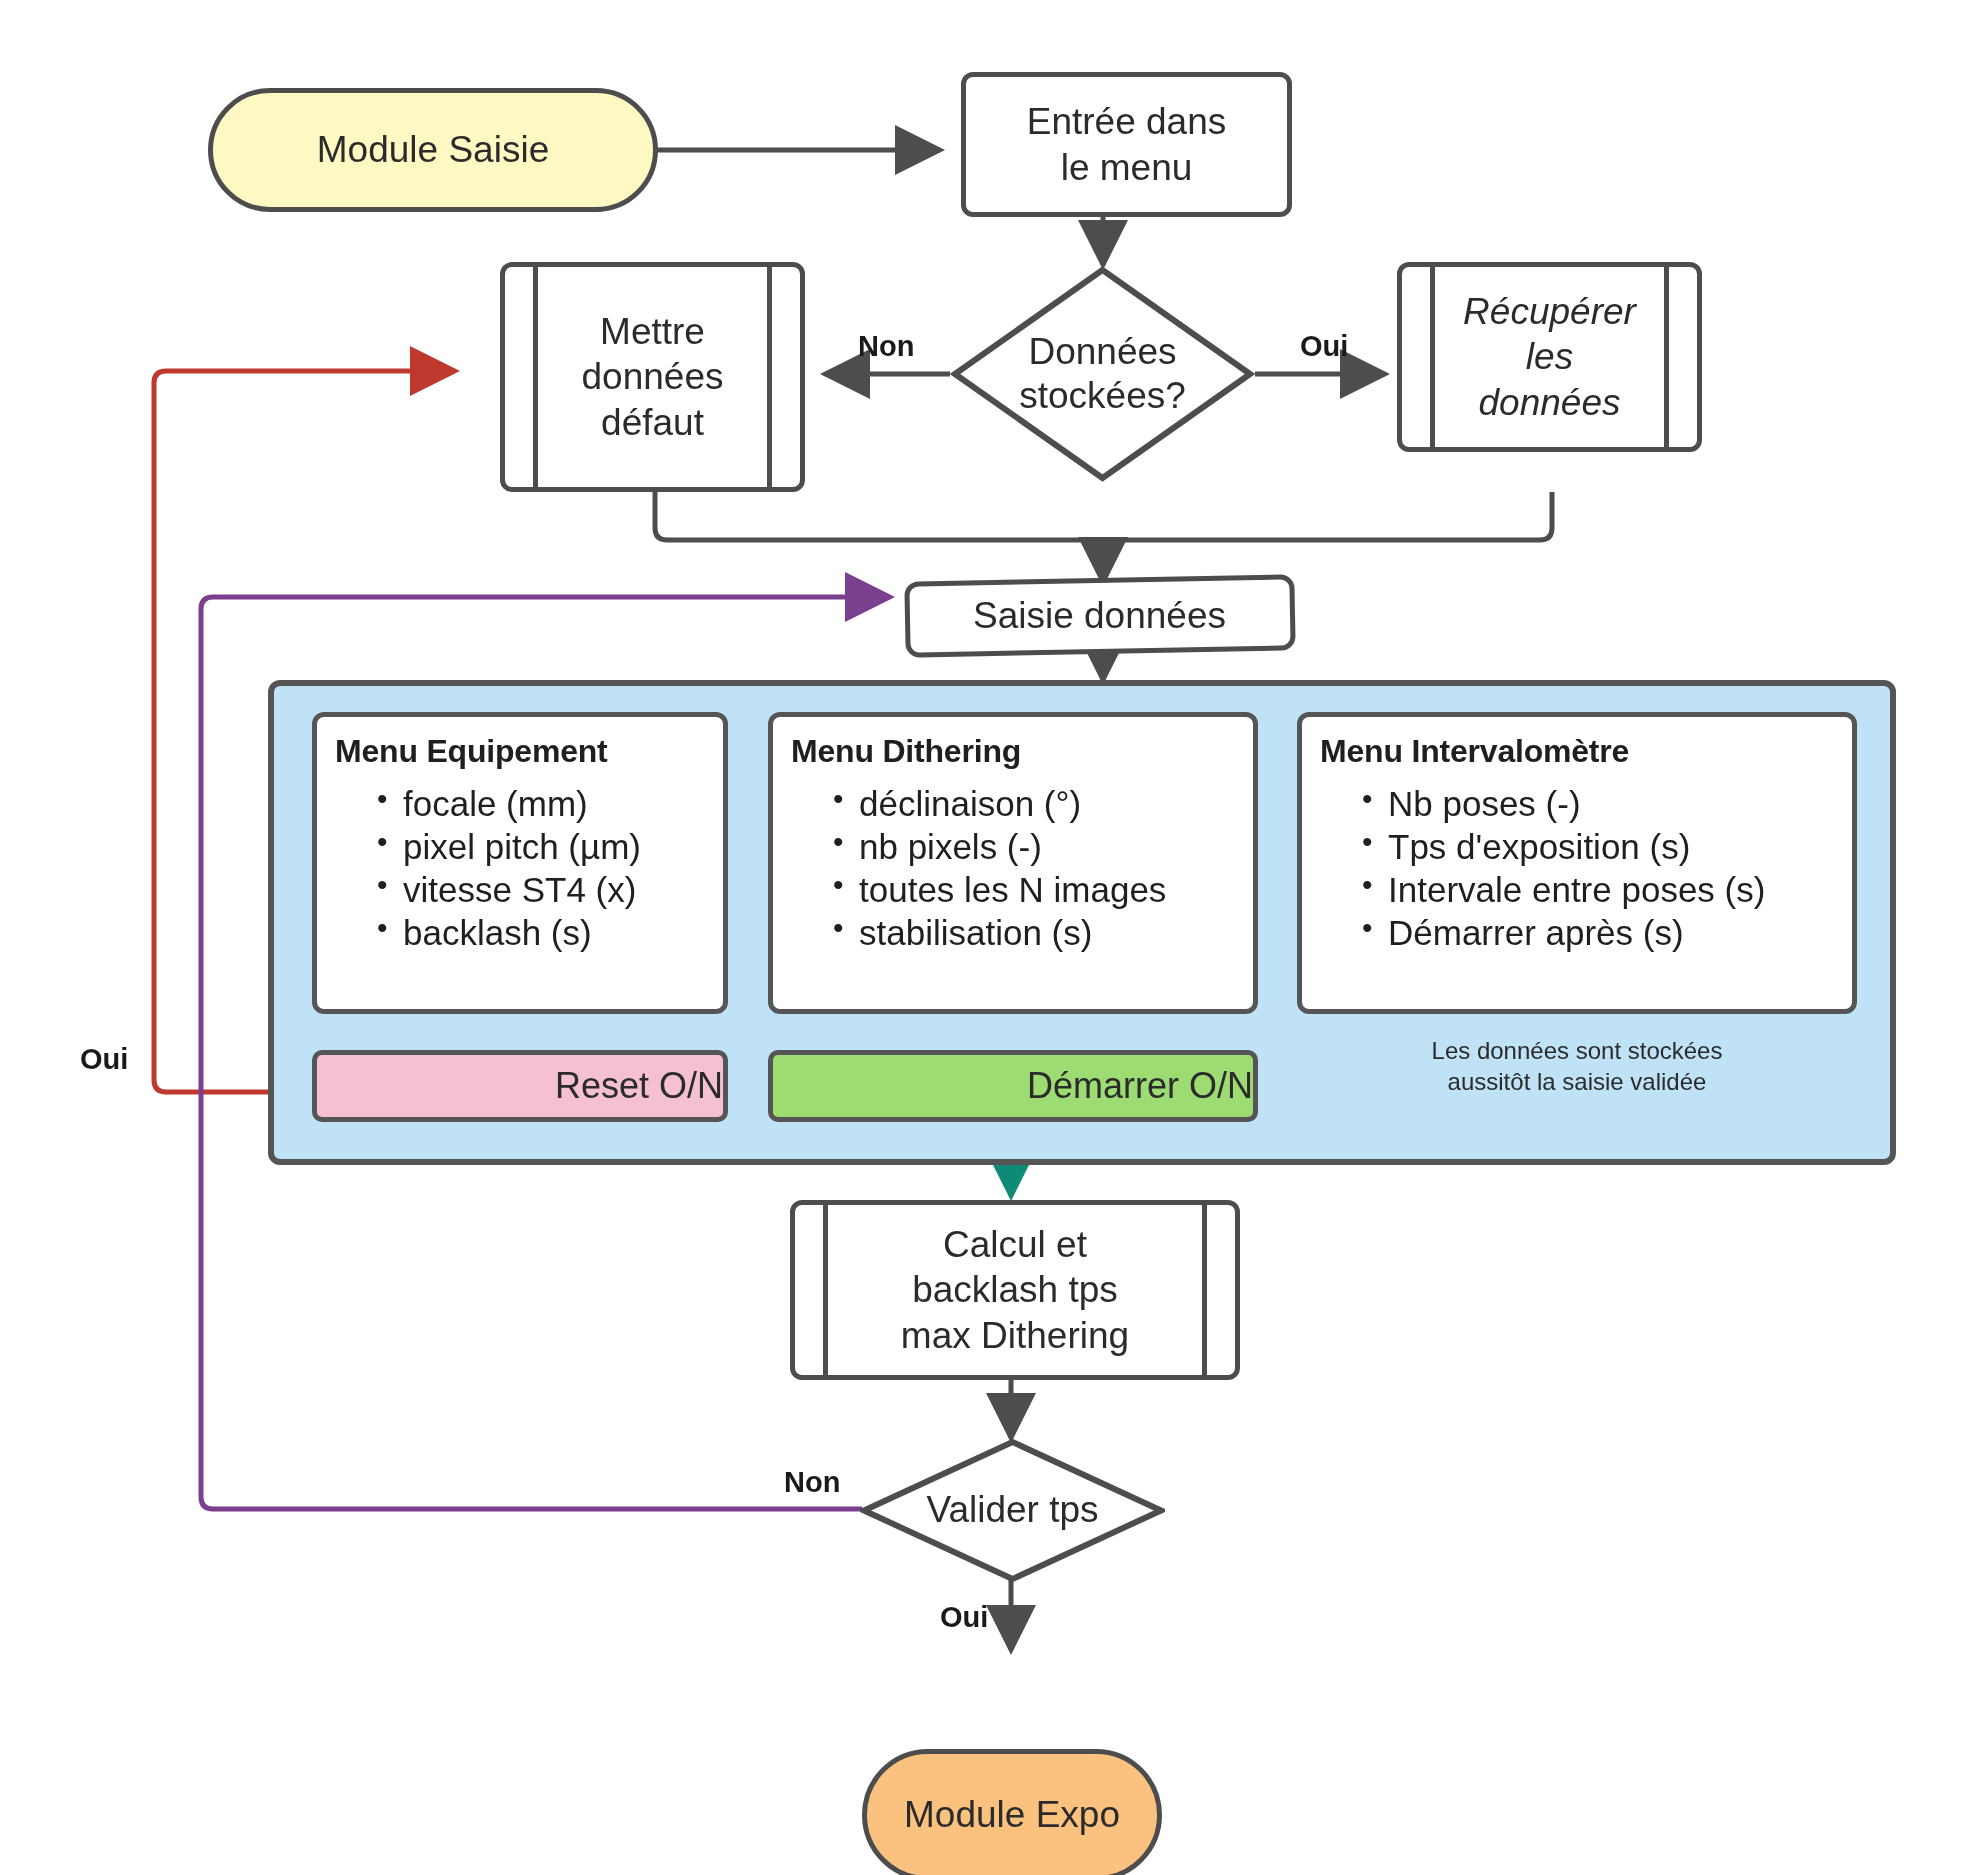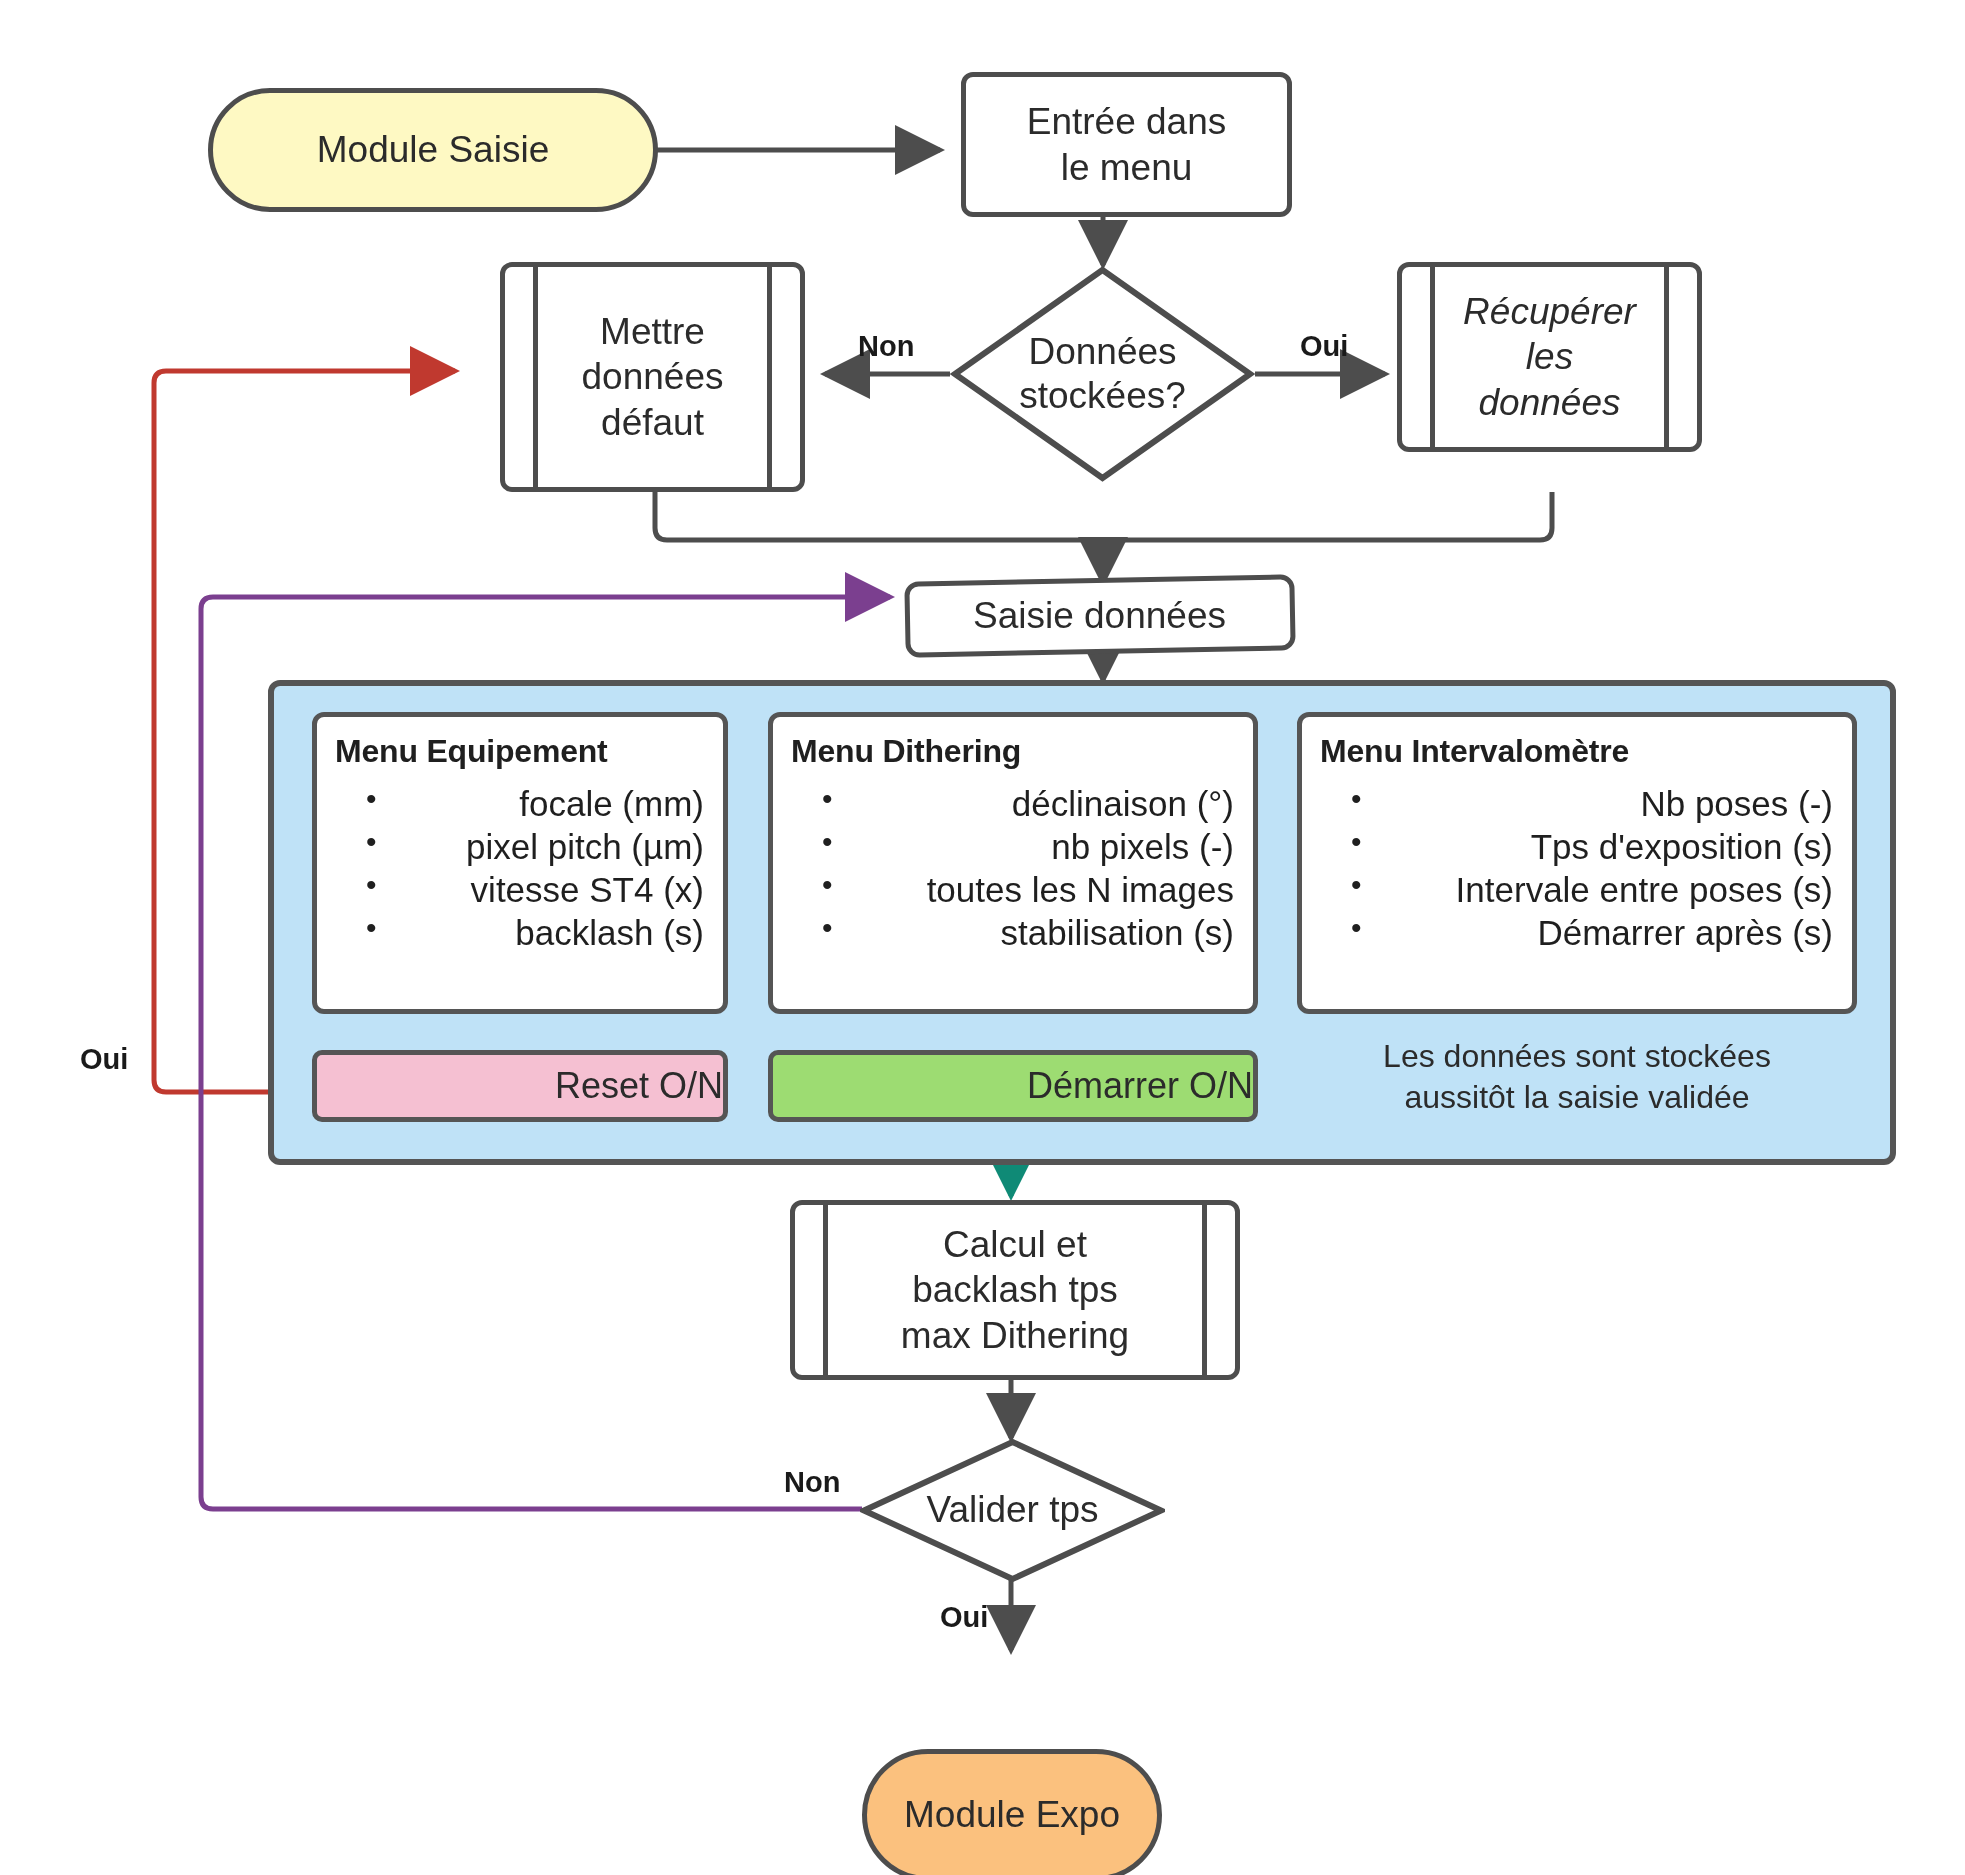--- a/index.html
+++ b/index.html
@@ -117,24 +117,23 @@
     padding: 16px 18px 10px 18px;
     color: #1f1f1f;
   }
   .card h3 {
     margin: 0 0 12px 0;
     font-size: 32px;
     font-weight: bold;
     letter-spacing: -0.2px;
   }
   .card ul {
-    margin: 1px;
+    margin: 12px;
     padding: 0 0 0 30px;
     list-style: none;
-    text-align: right;
   }
   .card li {
     font-size: 35px;
     line-height: 1.23;
     position: relative;
     padding-left: 26px;
   }
   .card li::before {
     content: "\2022";
     position: absolute;
@@ -153,21 +152,21 @@
     border: 5px solid #555555;
     border-radius: 10px;
     font-size: 36px;
     color: #2b2b2b;
   }
   .btn-reset { background: #f5c0d2; }
   .btn-start { background: #9ddc72; padding-left: 30px; }
 
   .panel-note {
     position: absolute;
-    font-size: 32px;
+    font-size: 24px;
     color: #2b2b2b;
     text-align: center;
     line-height: 1.28;
   }
 
   
   .edge-label {
     position: absolute;
     font-size: 29px;
     font-weight: bold;

